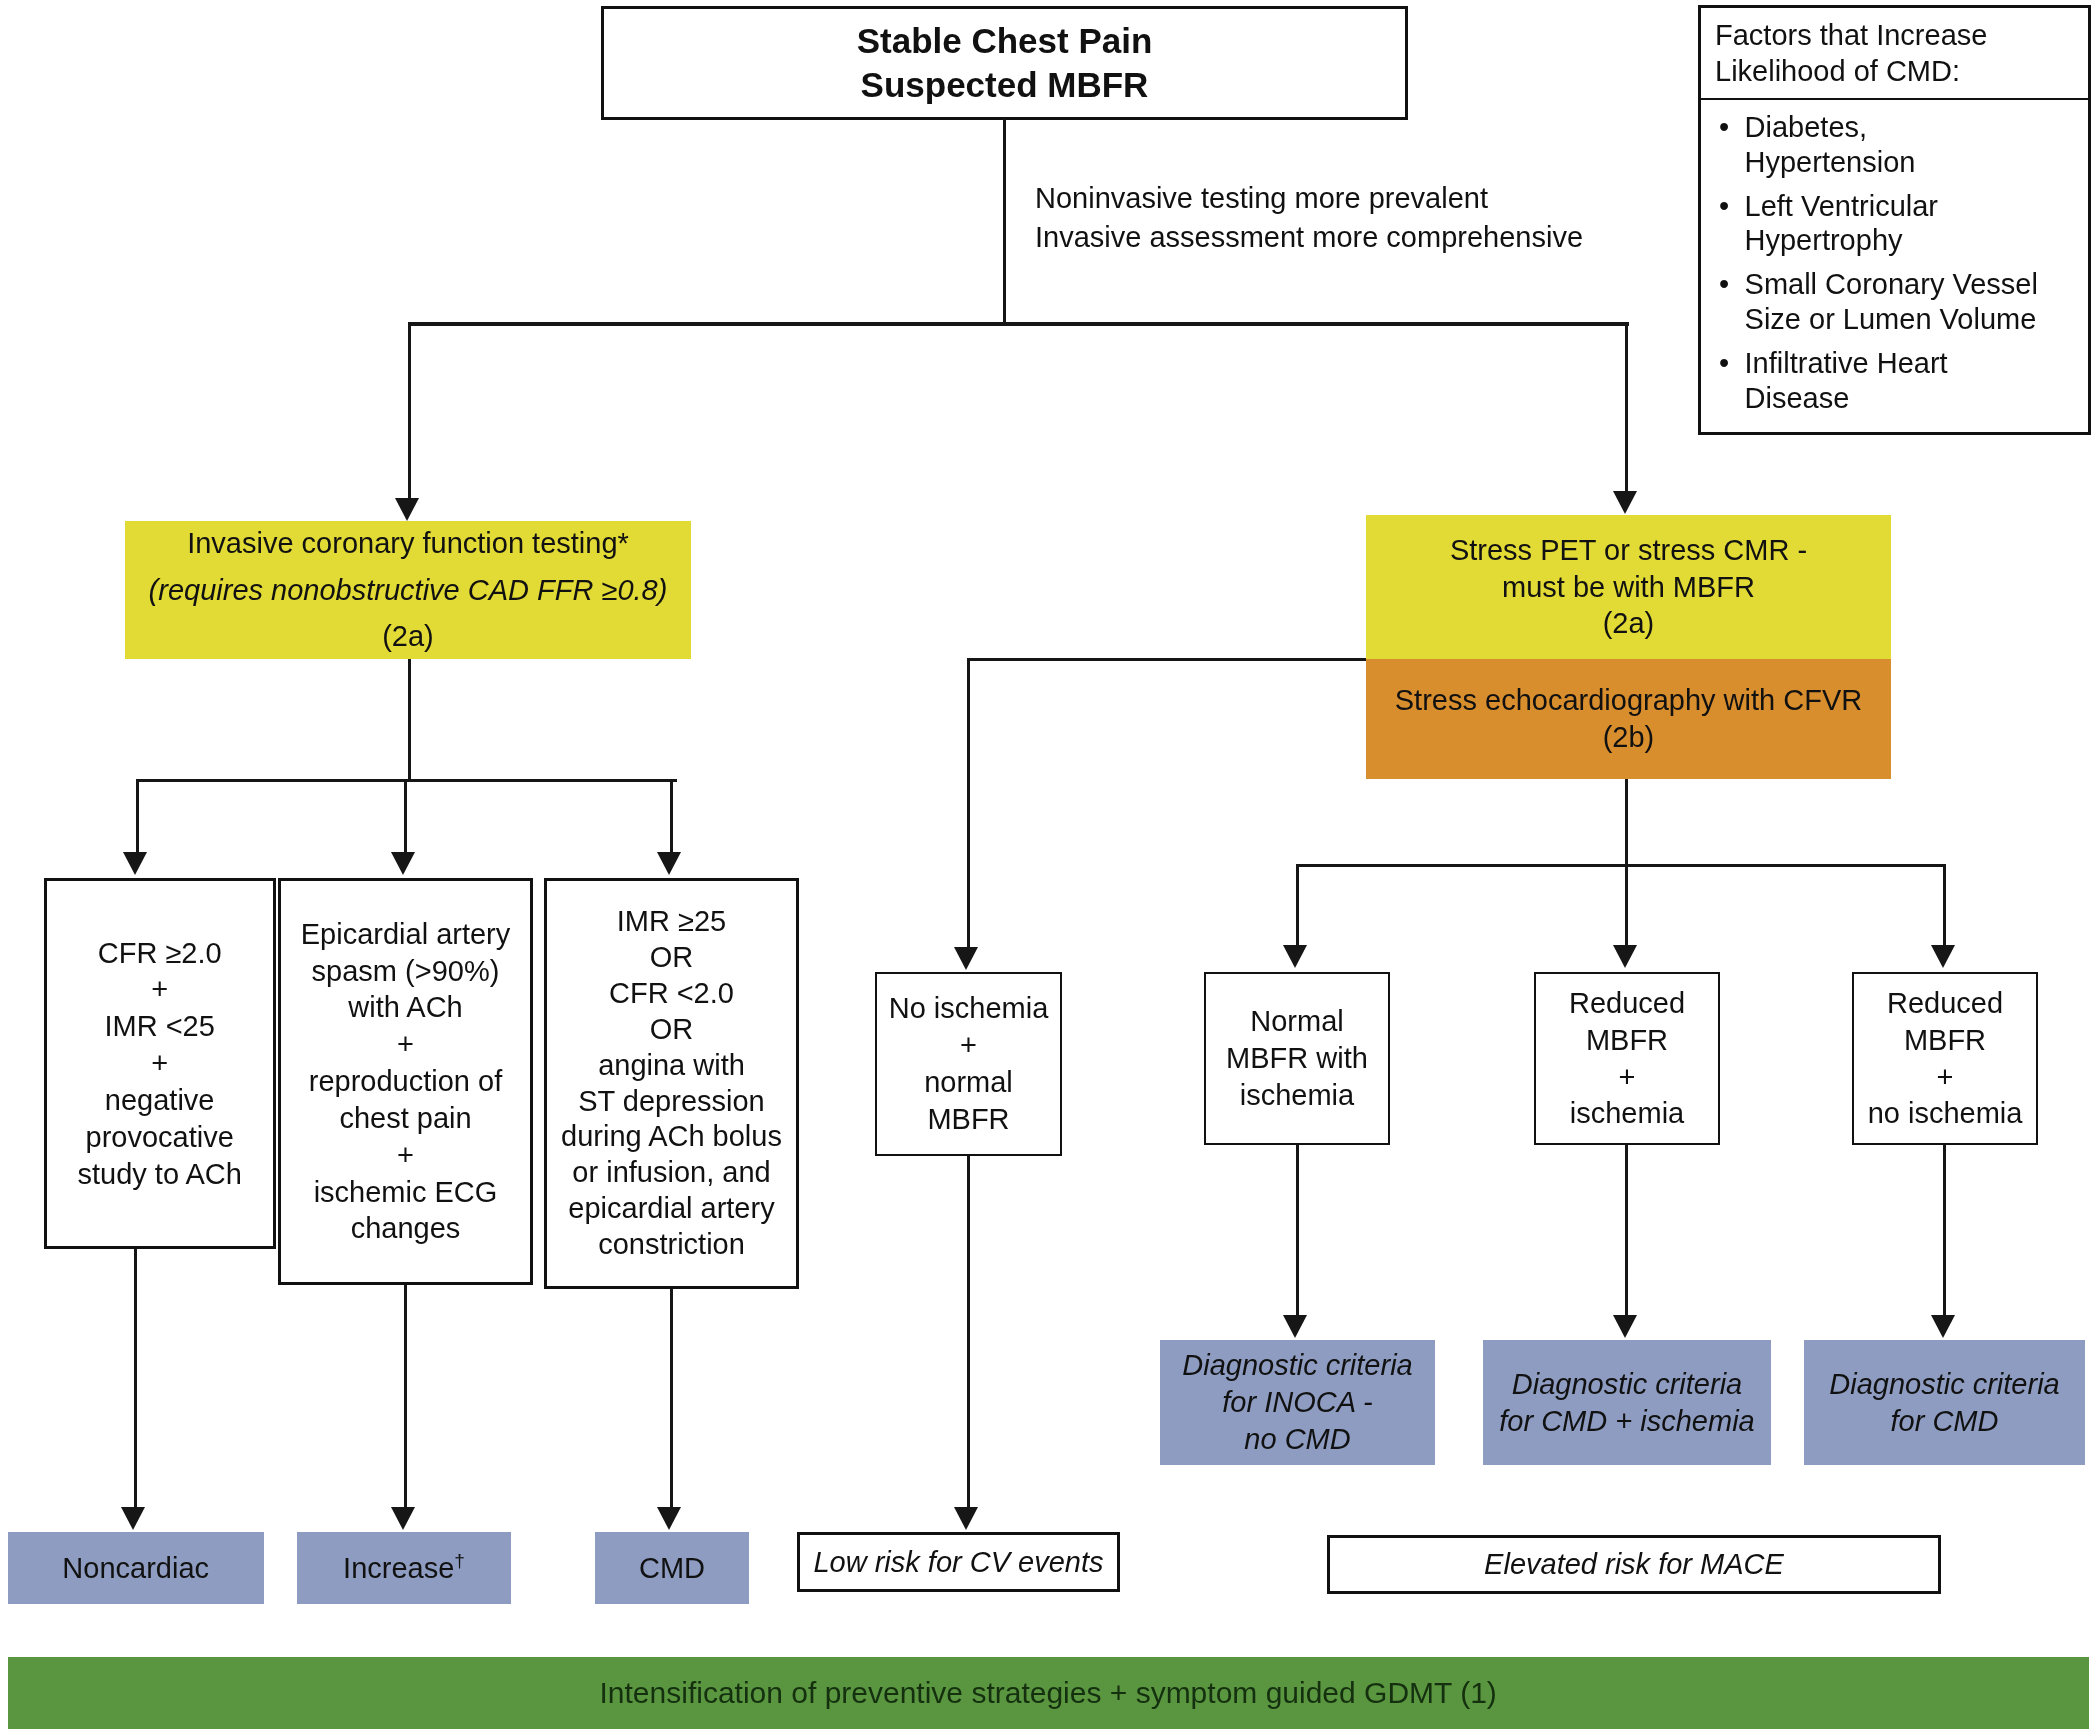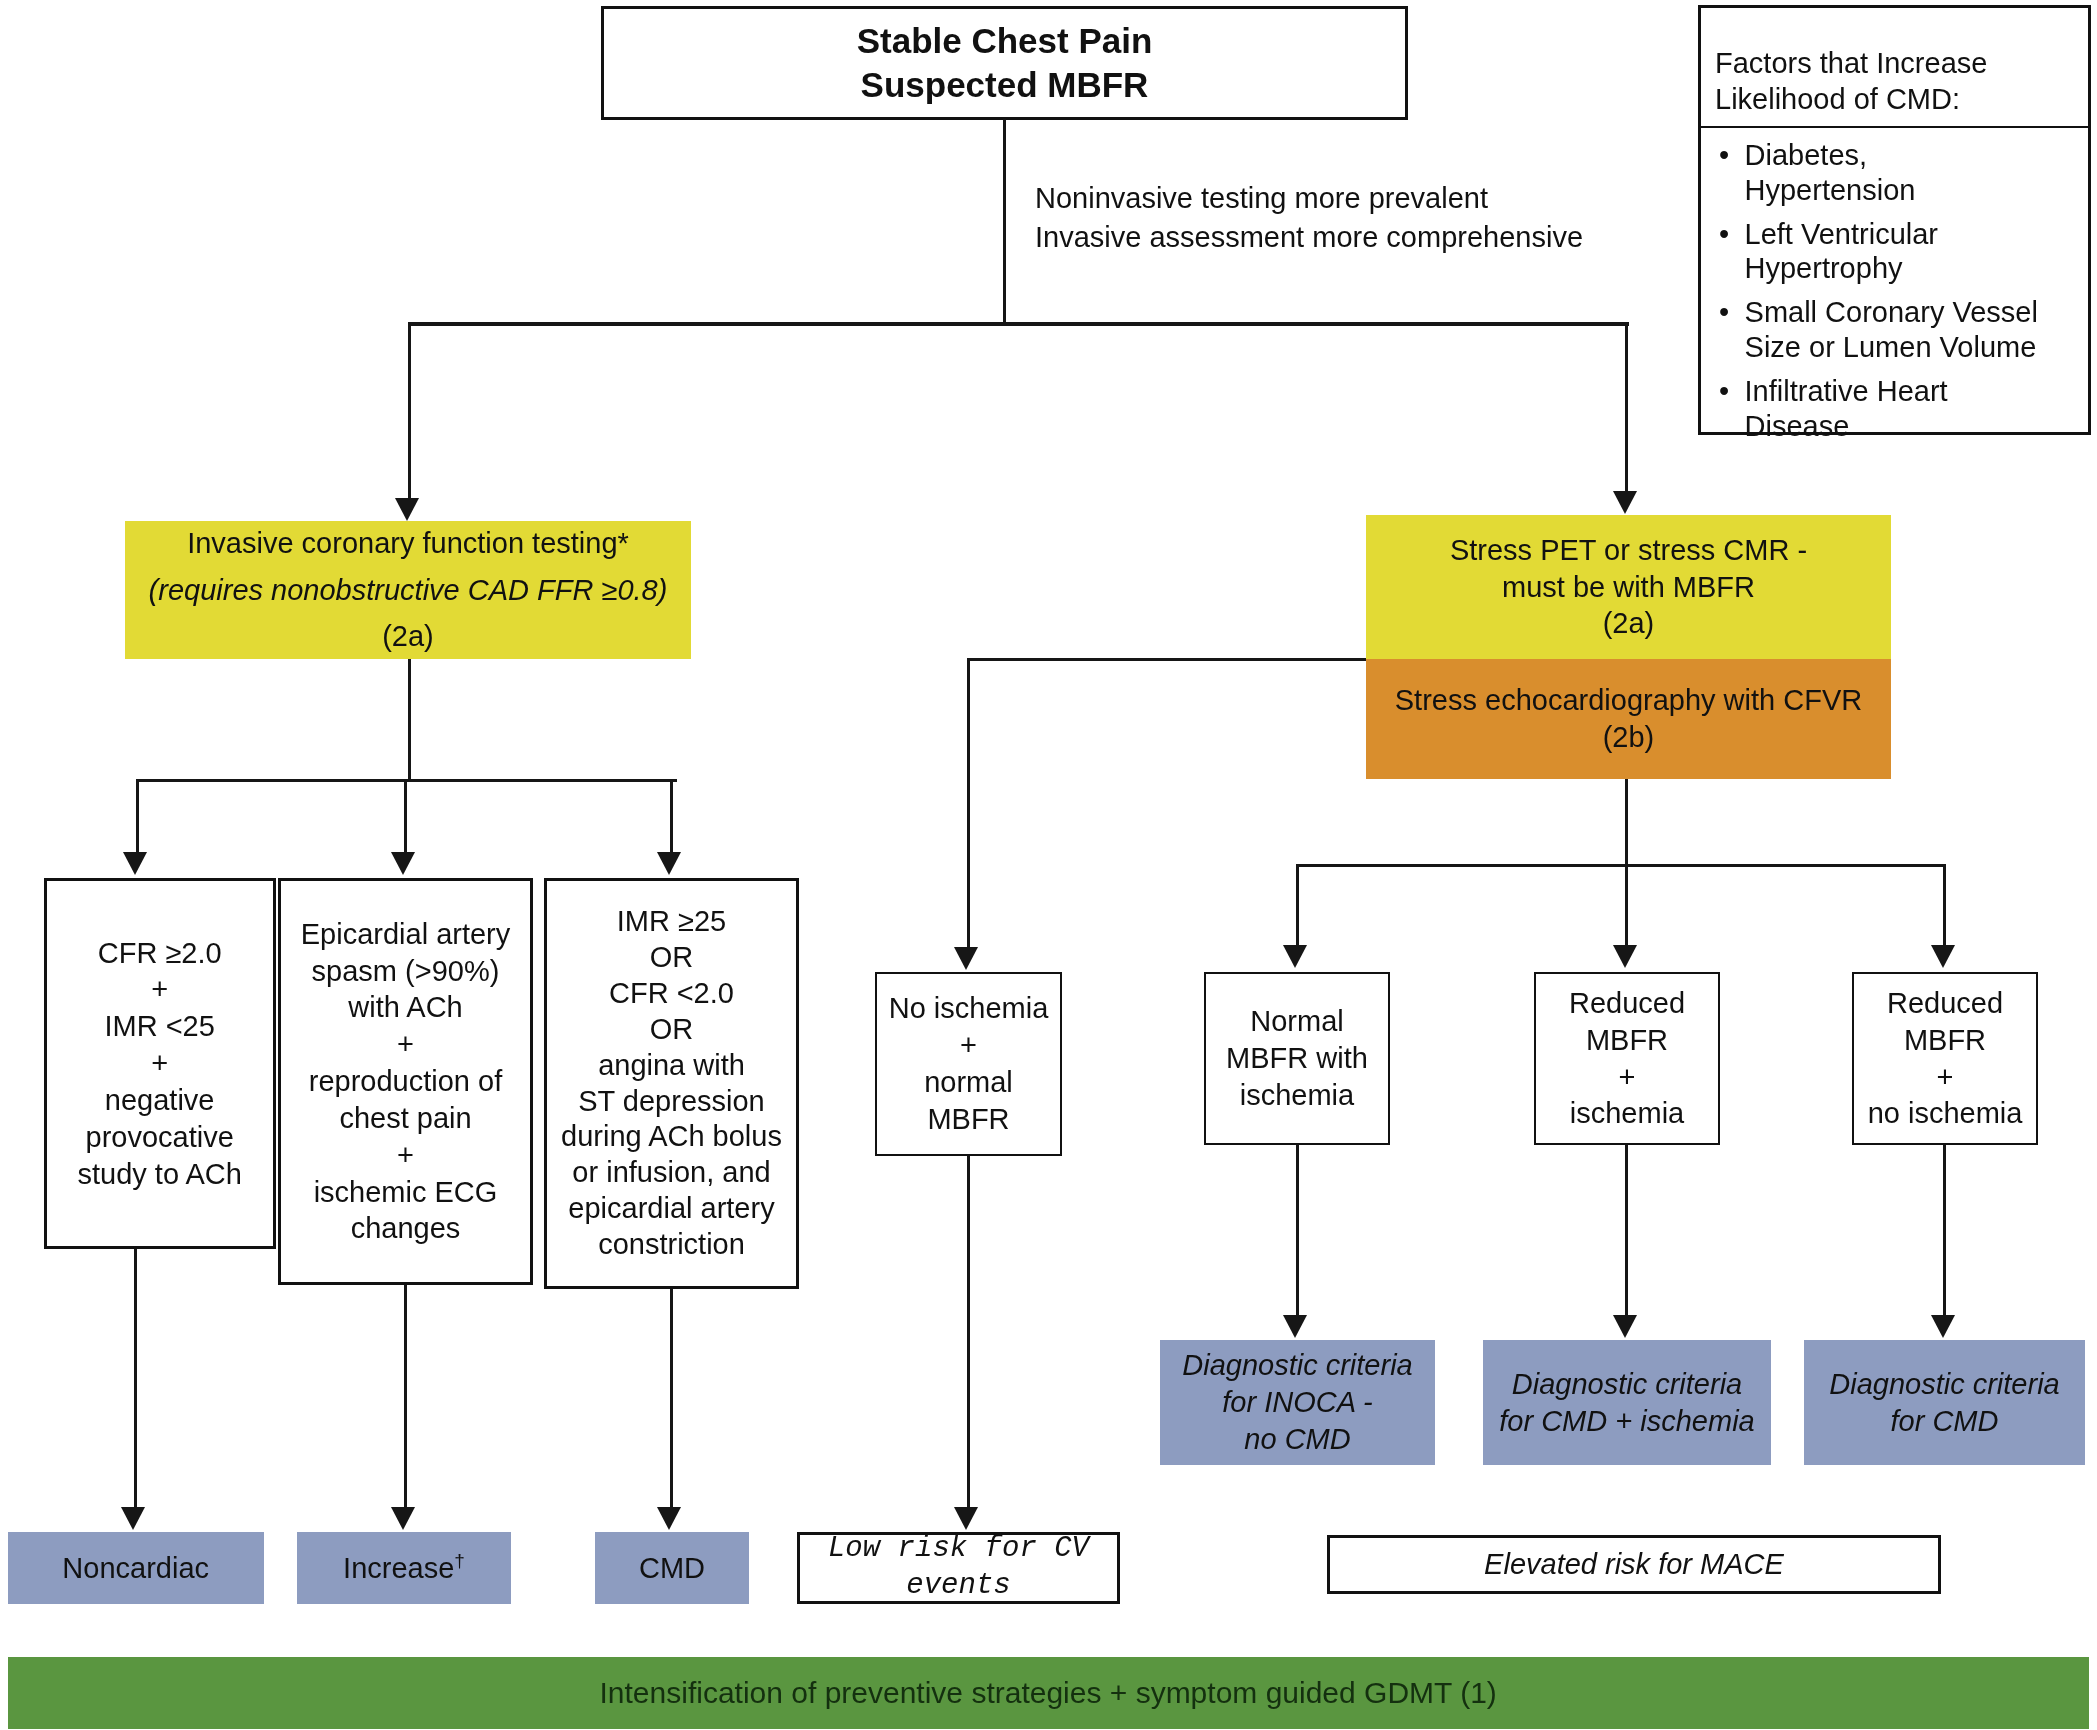--- a/index.html
+++ b/index.html
@@ -15,21 +15,21 @@
 
   .ln{position:absolute;background:#161616;}
   .ar{position:absolute;width:0;height:0;border-left:12.8px solid transparent;
       border-right:12.8px solid transparent;border-top:23px solid #161616;}
 
   .top-box{left:601px;top:6.4px;width:807px;height:114px;border:3.8px solid #111;background:#fff;
            font-weight:bold;font-size:35px;}
 
   .factors{left:1698px;top:5.1px;width:393px;height:430px;border:3.2px solid #111;background:#fff;
            position:absolute;box-sizing:border-box;font-size:29px;}
-  .factors-title{padding:10.2px 5.1px 7.7px 14px;border-bottom:2.6px solid #111;white-space:pre-line;line-height:1.24;margin-top:28px;}
+  .factors-title{padding:10.2px 5.1px 7.7px 14px;border-bottom:2.6px solid #111;white-space:pre-line;line-height:1.24;}
   .factors-list{list-style:none;margin:10.2px 0 0 0;padding:0 5.1px 0 18px;}
   .factors-list li{display:flex;gap:15.4px;margin-bottom:9px;line-height:1.2;white-space:pre-line;text-align:left;}
 
   .note{position:absolute;left:1035px;top:179px;font-size:29px;line-height:1.34;white-space:pre-line;text-align:left;}
 
   .box-invasive{left:125px;top:521px;width:566px;height:138px;gap:10px;}
   .box-invasive .it{font-style:italic;}
   .box-pet{left:1366px;top:515px;width:525px;height:144px;}
   .box-echo{left:1366px;top:659px;width:525px;height:120px;}
 
@@ -44,21 +44,21 @@
 
   .diag{font-style:italic;}
   .box-d1{left:1160px;top:1340px;width:275px;height:125px;}
   .box-d2{left:1483px;top:1340px;width:288px;height:125px;}
   .box-d3{left:1804px;top:1340px;width:281px;height:125px;}
 
   .box-noncardiac{left:7.7px;top:1532px;width:256px;height:72px;}
   .box-vaso{left:297px;top:1532px;width:214px;height:72px;}
   .box-vaso sup{font-size:19px;line-height:0;}
   .box-cmdout{left:595px;top:1532px;width:154px;height:72px;}
-  .box-lowrisk{left:797px;top:1532px;width:323px;height:72px;border:3.8px solid #111;background:#fff;font-style:italic;font-family:Liberation Mono, monospace;}
+  .box-lowrisk{left:797px;top:1532px;width:323px;height:60px;border:3.8px solid #111;background:#fff;font-style:italic;}
   .box-elevated{left:1327px;top:1535px;width:614px;height:59px;border:3.8px solid #111;background:#fff;font-style:italic;}
 
   .footer-bar{left:7.7px;top:1657px;width:2081px;height:72px;background:#5a9640;color:#14300f;font-size:30px;}
 </style>
 </head>
 <body>
 
 <div id="canvas">
 
   <div class="bx top-box">Stable Chest Pain

